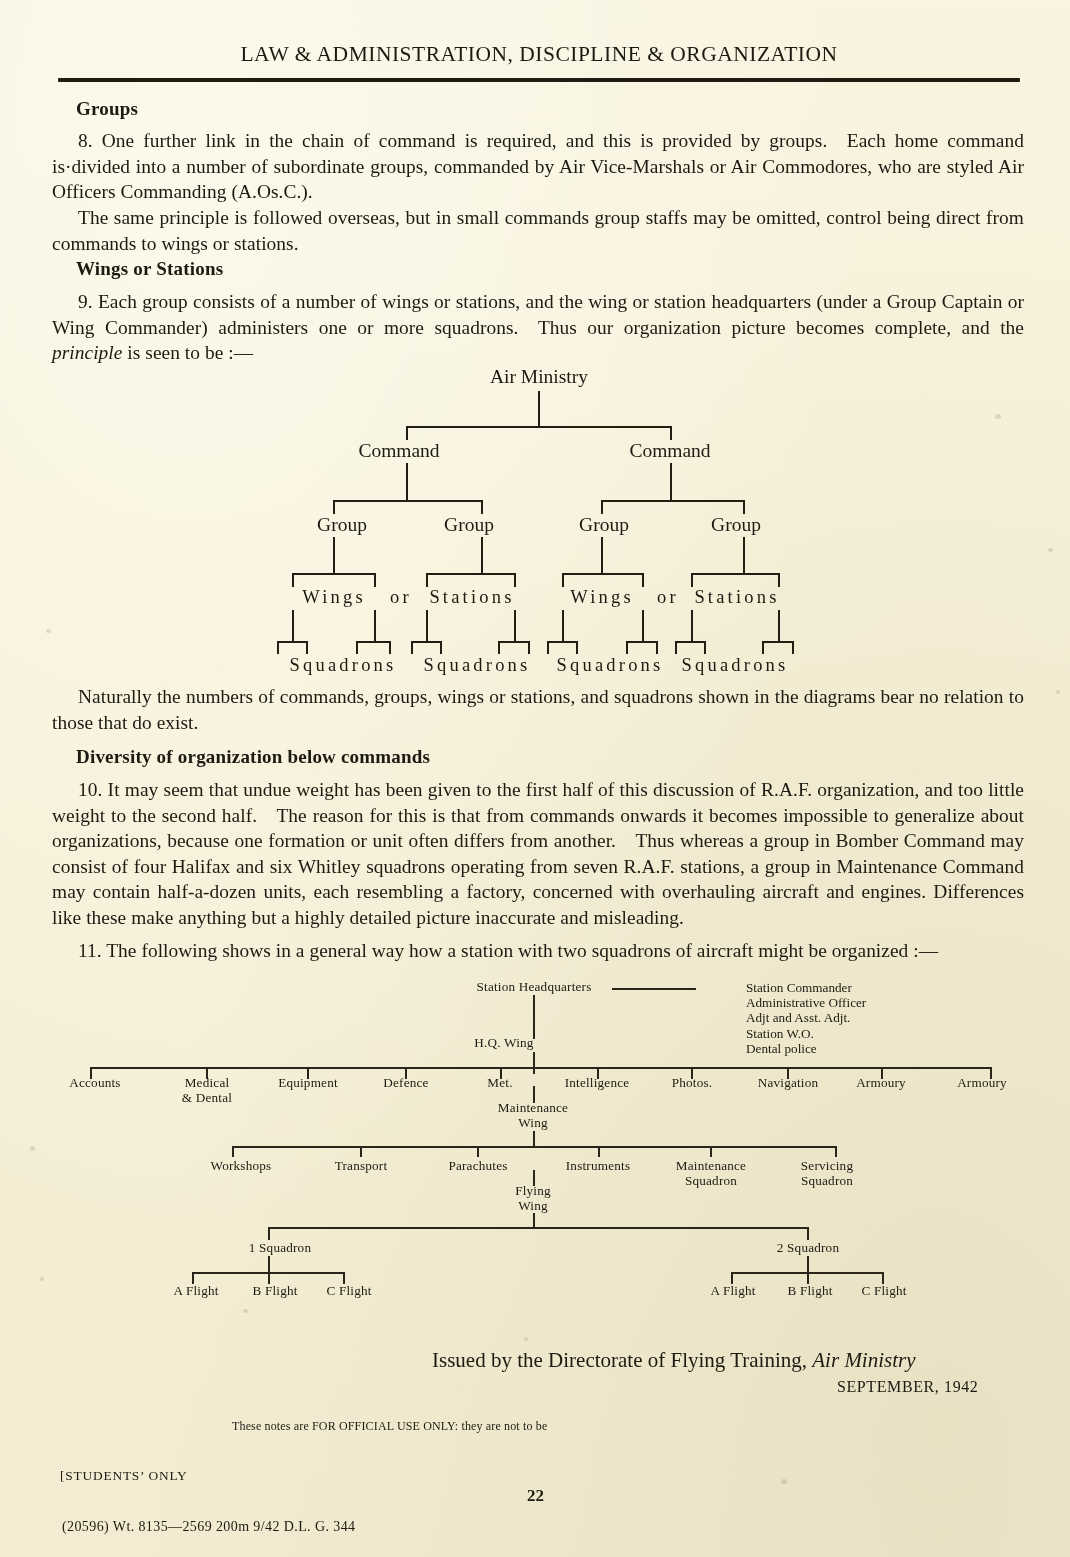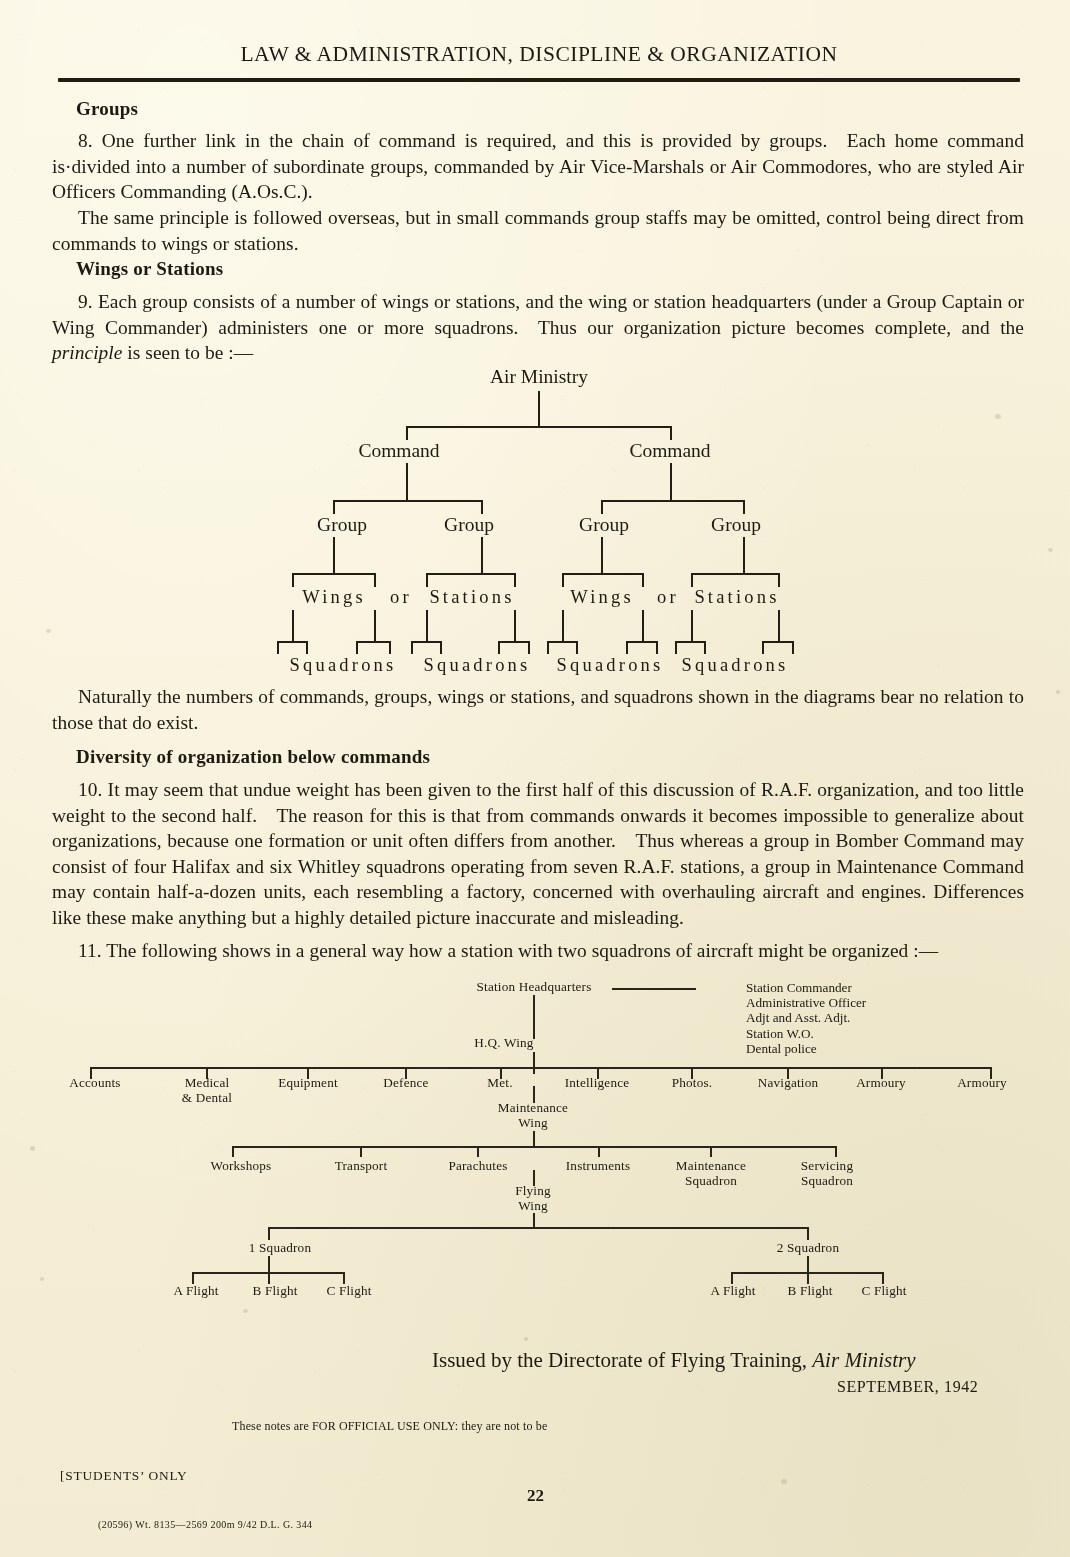--- a/index.html
+++ b/index.html
@@ -137,24 +137,23 @@
     font-size: 13.4px;
     letter-spacing: .8px;
   }
   .pageno {
     position: absolute;
     font-size: 17px;
     font-weight: bold;
   }
   .imprint {
     position: absolute;
-    font-size: 10px;
+    font-size: 14px;
     letter-spacing: .4px;
     white-space: nowrap;
-    margin-left: 36px;
   }
   .spot {
     position: absolute;
     background: rgba(110,92,52,.18);
     border-radius: 50%;
     pointer-events: none;
     z-index: 2;
   }
 </style>
 </head>

